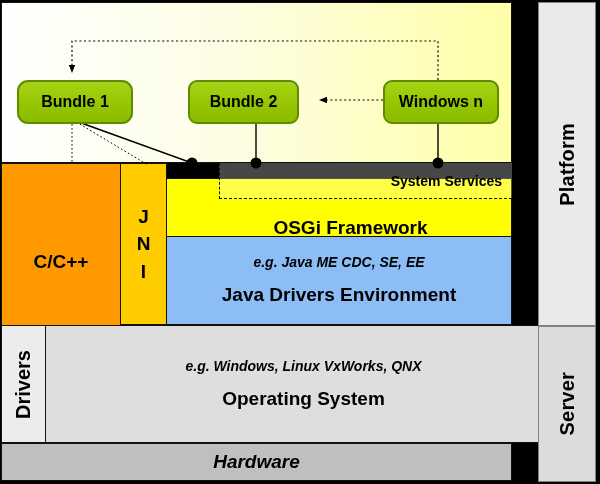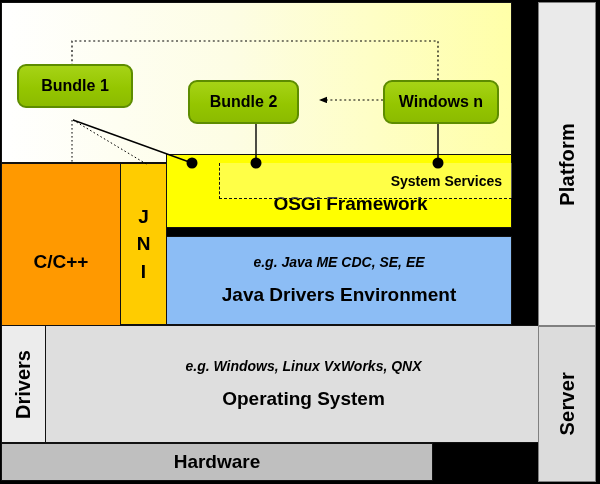--- a/index.html
+++ b/index.html
@@ -95,21 +95,21 @@
   }
   #layer-jni {
     left: 120px;
     top: 163px;
     width: 47px;
     height: 162px;
     background: #ffcc00;
   }
   #layer-osgi {
     left: 166px;
-    top: 154px;
+    top: 178px;
     width: 346px;
     height: 74px;
     background: #ffff00;
     justify-content: flex-end;
     padding-left: 23px;
   }
   #layer-jre {
     left: 166px;
     top: 236px;
     width: 346px;
@@ -127,23 +127,24 @@
   #layer-drivers {
     left: 1px;
     top: 325px;
     width: 45px;
     height: 118px;
     background: #ececec;
   }
   #layer-hw {
     left: 1px;
     top: 443px;
-    width: 432px;
+    width: 511px;
     height: 38px;
     background: #bfbfbf;
+    font-style: italic;
   }
 
   .layer-title {
     font-size: 19px;
     font-weight: bold;
     color: #000;
     text-align: center;
     line-height: 1.2;
   }
   .layer-sub {
@@ -207,21 +208,21 @@
     border: 2px solid #5d8c00;
     border-radius: 9px;
     background: linear-gradient(to bottom, #a6d316 0%, #95c600 55%, #8cbb00 100%);
     display: flex;
     align-items: center;
     justify-content: center;
     font-size: 16px;
     font-weight: bold;
     color: #000;
   }
-  #bundle-1 { left: 17px;  top: 64px; width: 112px; }
+  #bundle-1 { left: 17px;  top: 80px; width: 112px; border-radius: 11px; }
   #bundle-2 { left: 188px; top: 80px; width: 107px; }
   #bundle-n { left: 383px; top: 80px; width: 112px; }
 
   
   #wires {
     position: absolute;
     left: 0;
     top: 0;
     width: 527px;
     height: 484px;

